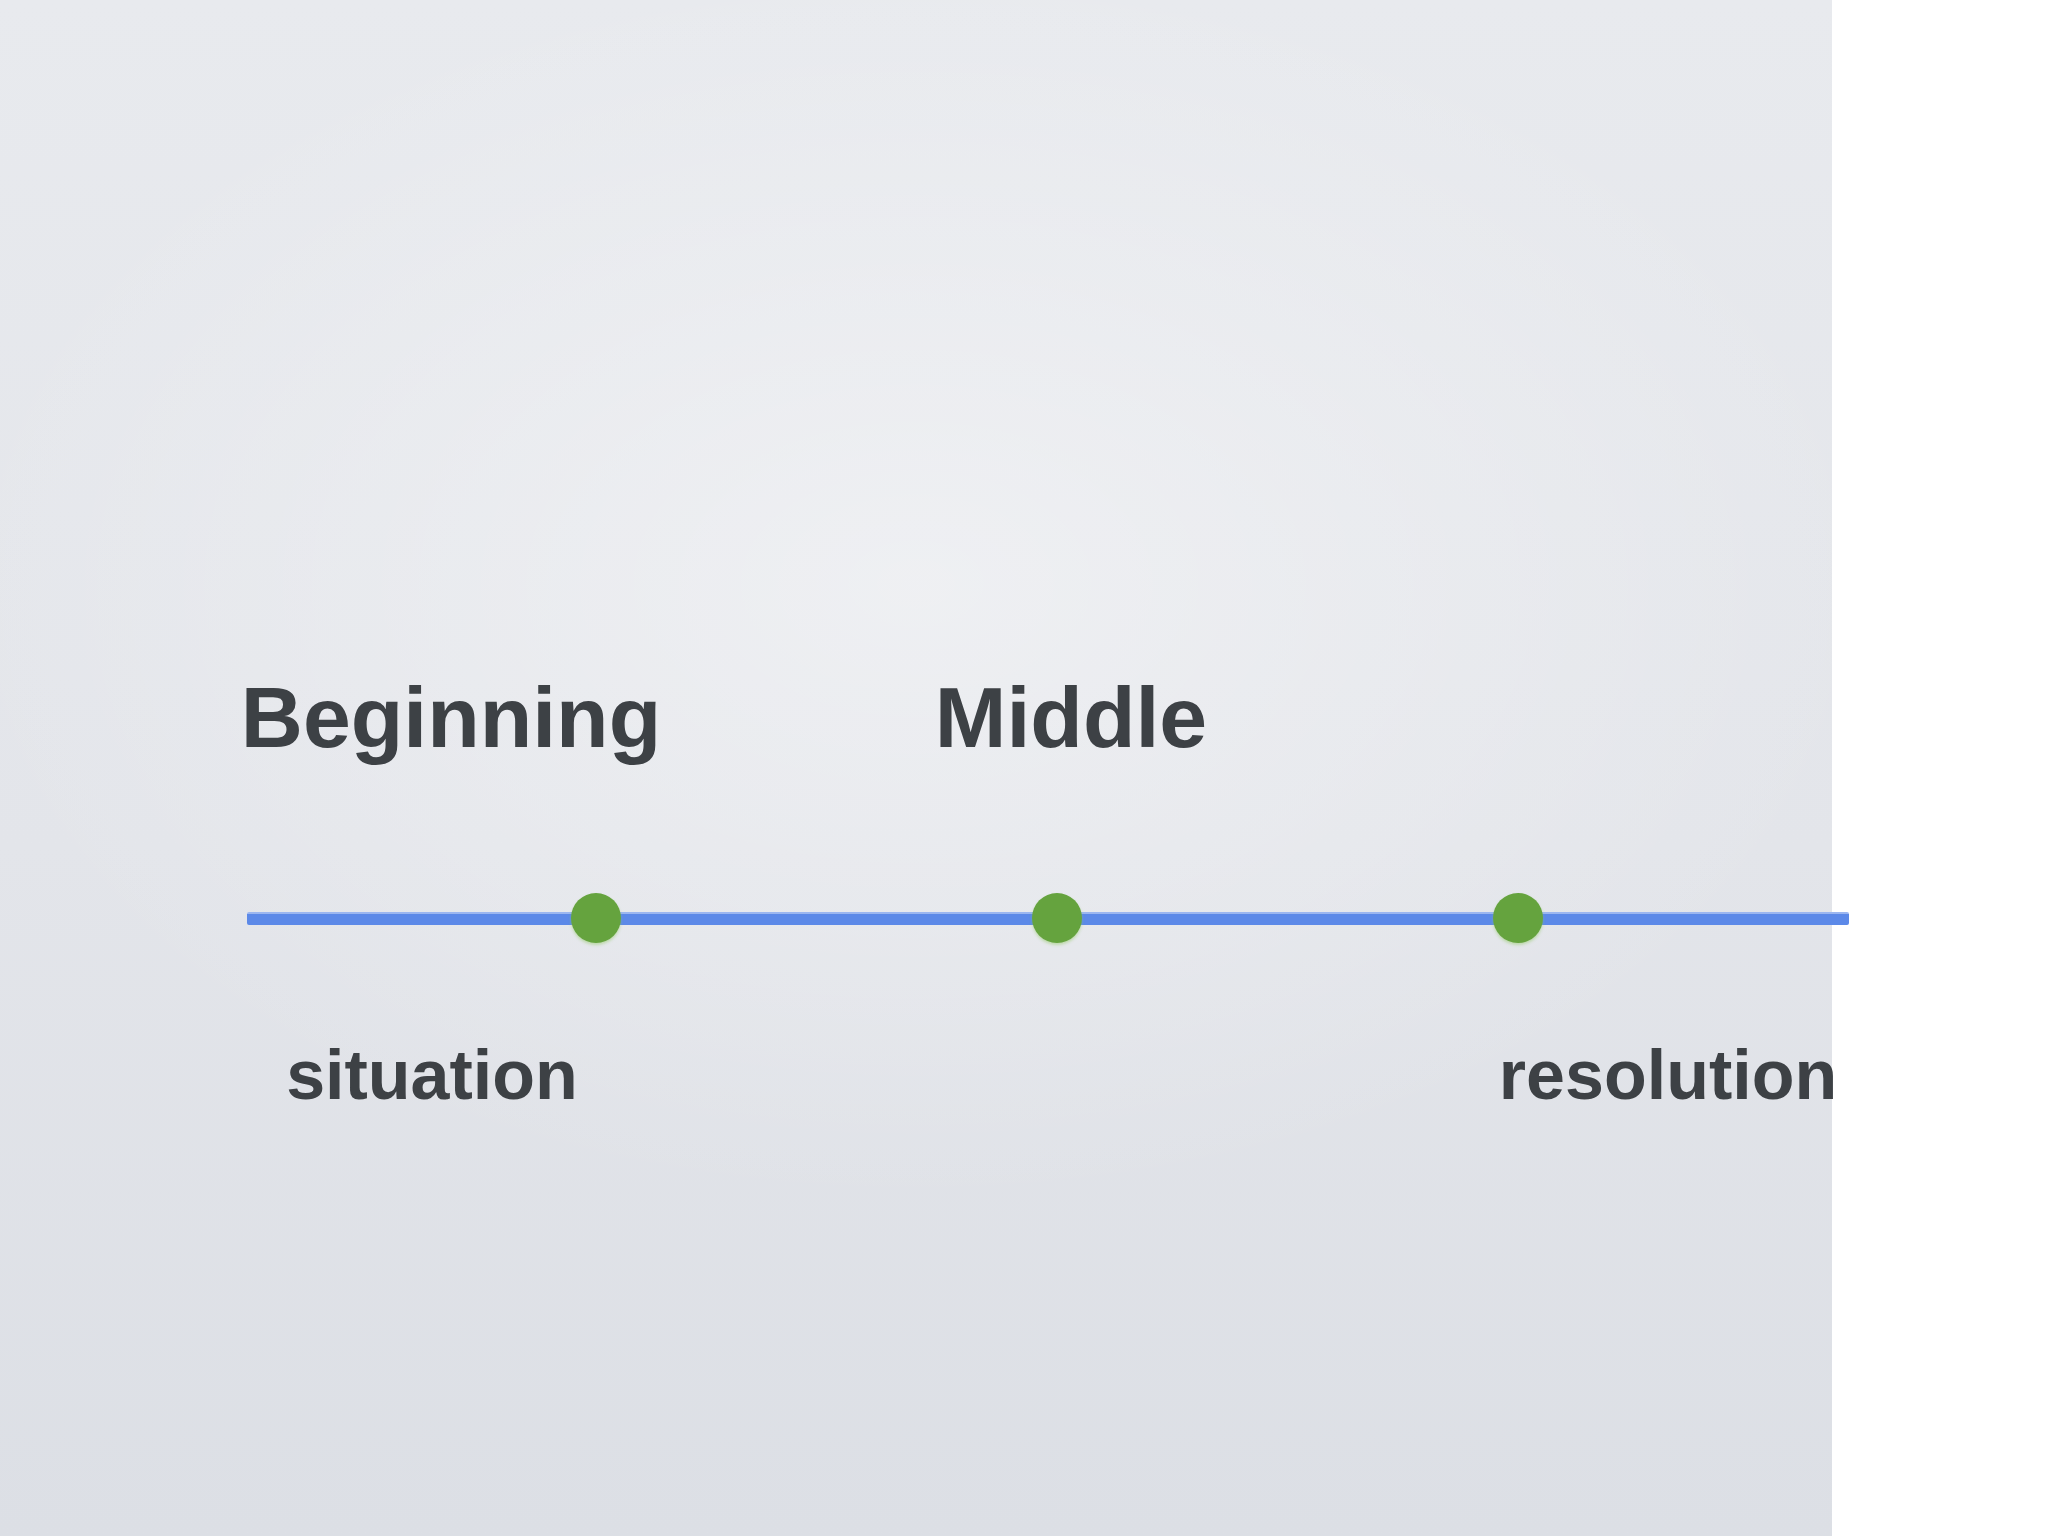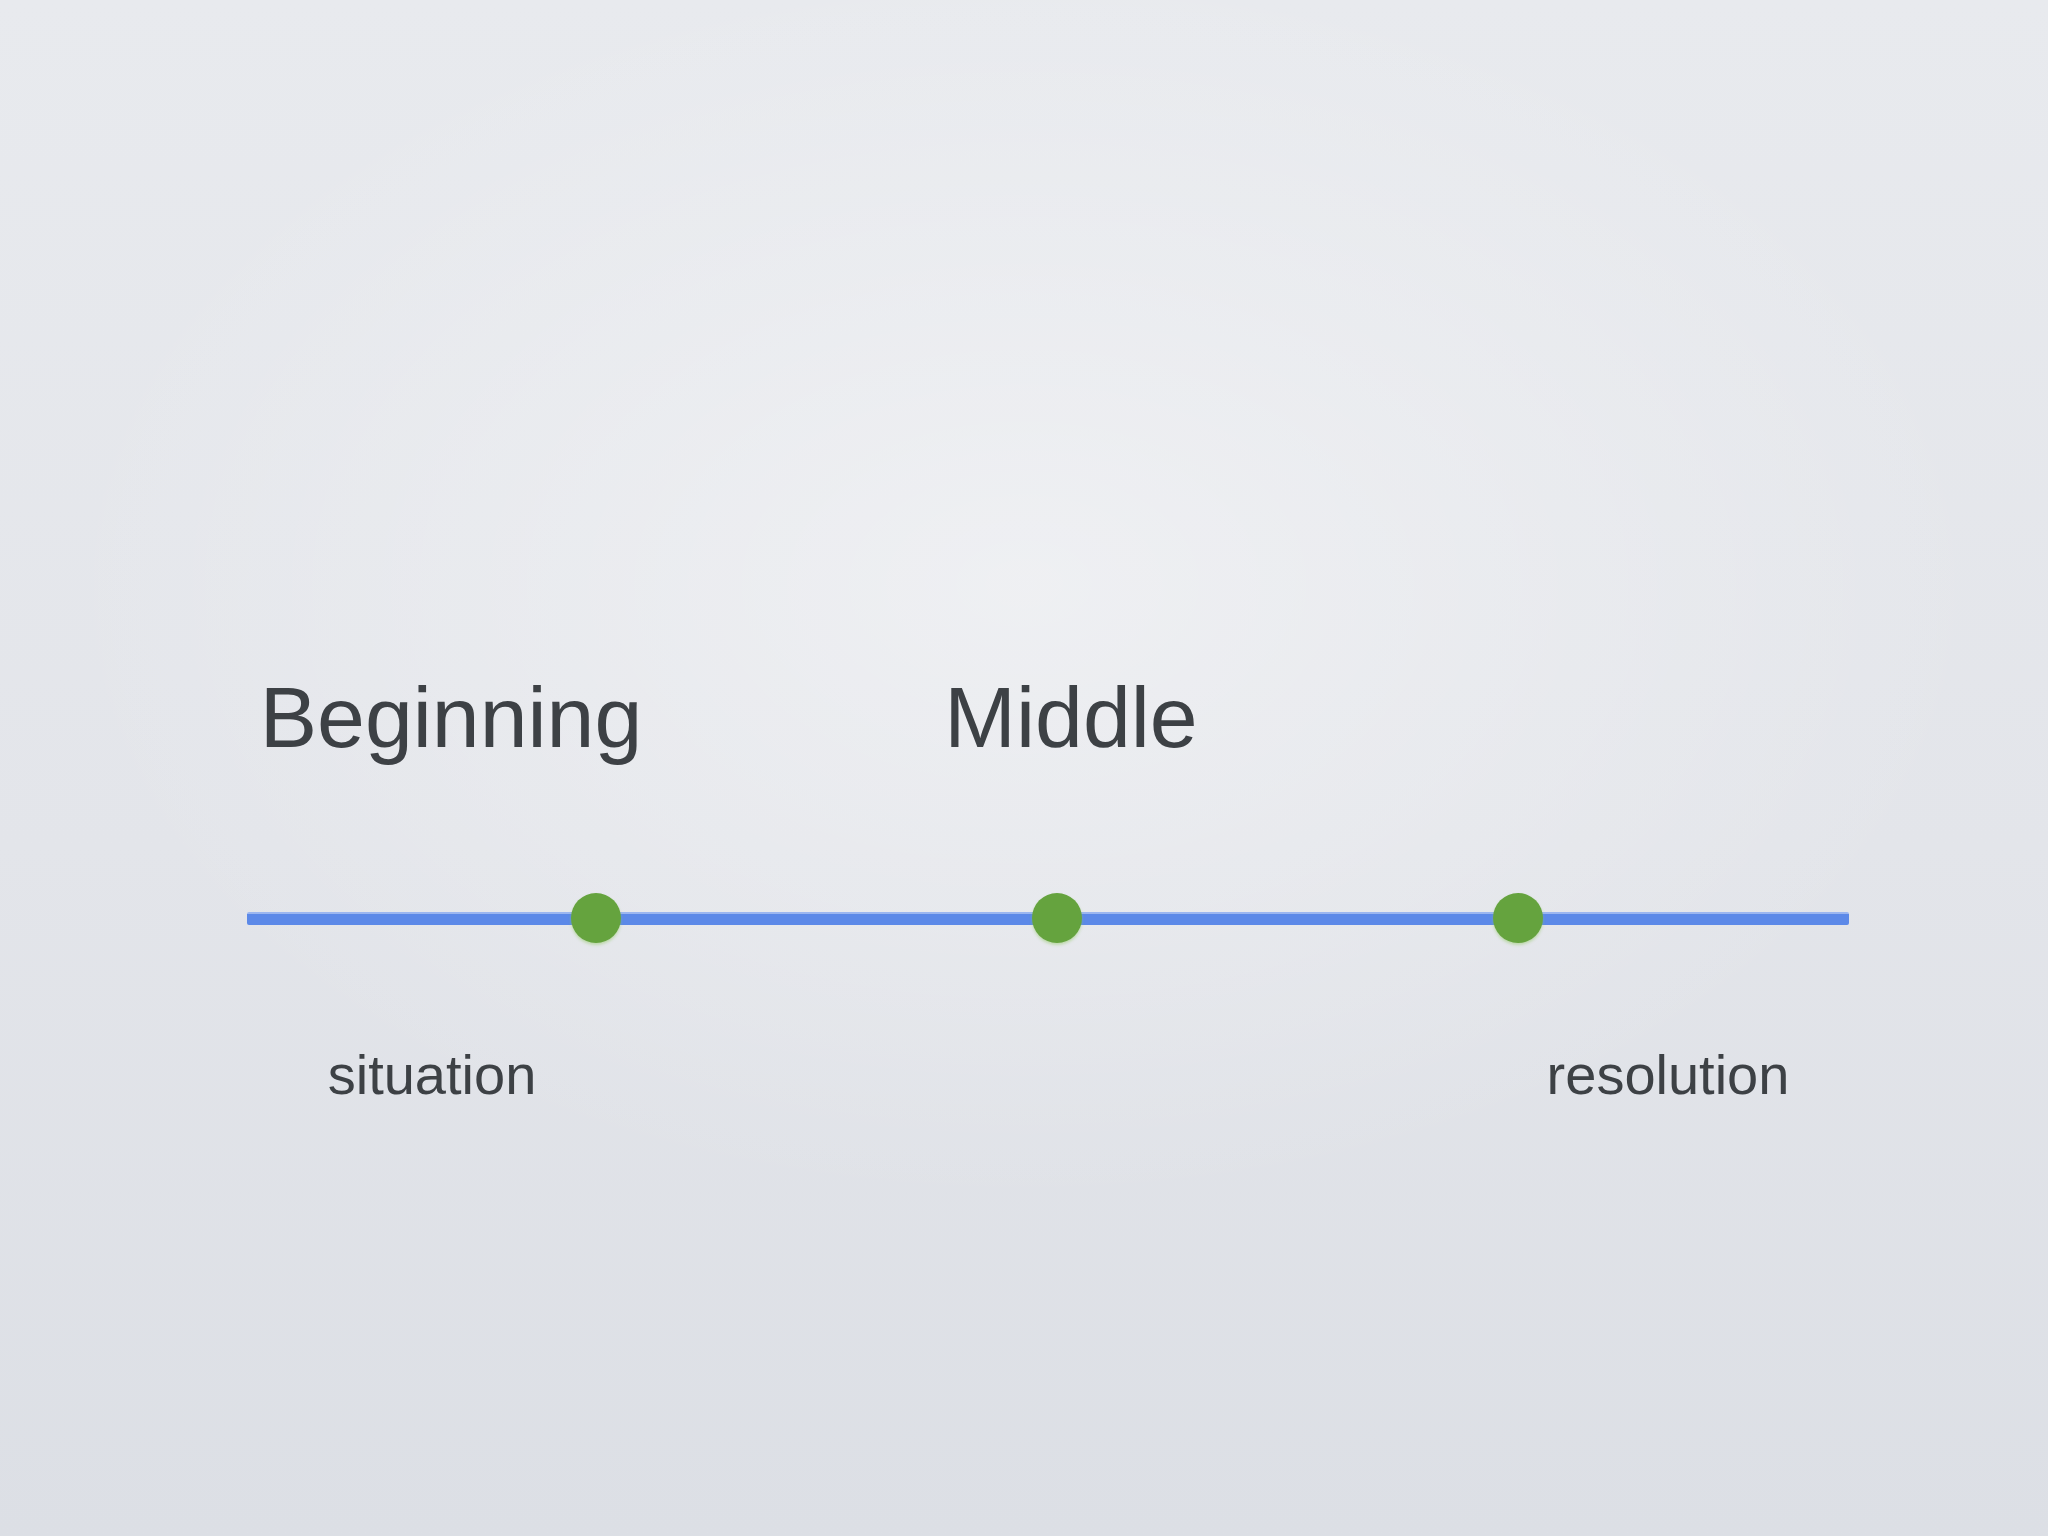--- a/index.html
+++ b/index.html
@@ -8,24 +8,25 @@
     --text:#3d4145;
     --bg:#e3e5ea;
   }
   *{margin:0;padding:0;box-sizing:border-box;}
   html,body{width:2048px;height:1536px;overflow:hidden;}
   body{
     font-family:"Liberation Sans","DejaVu Sans",sans-serif;
   }
   .slide{
     position:relative;
-    width:2048px;height:1536px;
+    width:1832px;height:1536px;
     background:
       radial-gradient(ellipse 1400px 900px at 50% 38%, rgba(255,255,255,0.38), rgba(255,255,255,0) 70%),
       linear-gradient(180deg,#e8eaee 0%, var(--bg) 55%, #dcdfe5 100%);
+    font-weight: bold;
   }
   .timeline-line{
     position:absolute;
     left:247px;top:912px;
     width:1602px;height:13px;
     background:linear-gradient(180deg,#9bb6f0 0%,#9bb6f0 14%,var(--line) 15%,var(--line) 100%);
     border-radius:2px;
   }
   .dot{
     position:absolute;
@@ -47,21 +48,21 @@
     color:var(--text);
     white-space:nowrap;
   }
   .stage-label.s0{left:451px;}
   .stage-label.s1{left:1047px;margin-left:24px;}
   .stage-label.s2{left:1672px;}
   .substage-label{
     position:absolute;
     top:1032px;
     transform:translateX(-50%);
-    font-size:56px;
+    font-size:70px;
     line-height:86px;
     color:var(--text);
     white-space:nowrap;
   }
   .substage-label.s0{left:432px;}
   .substage-label.s1{left:1051px;}
   .substage-label.s2{left:1668px;}
 </style>
 </head>
 <body>

